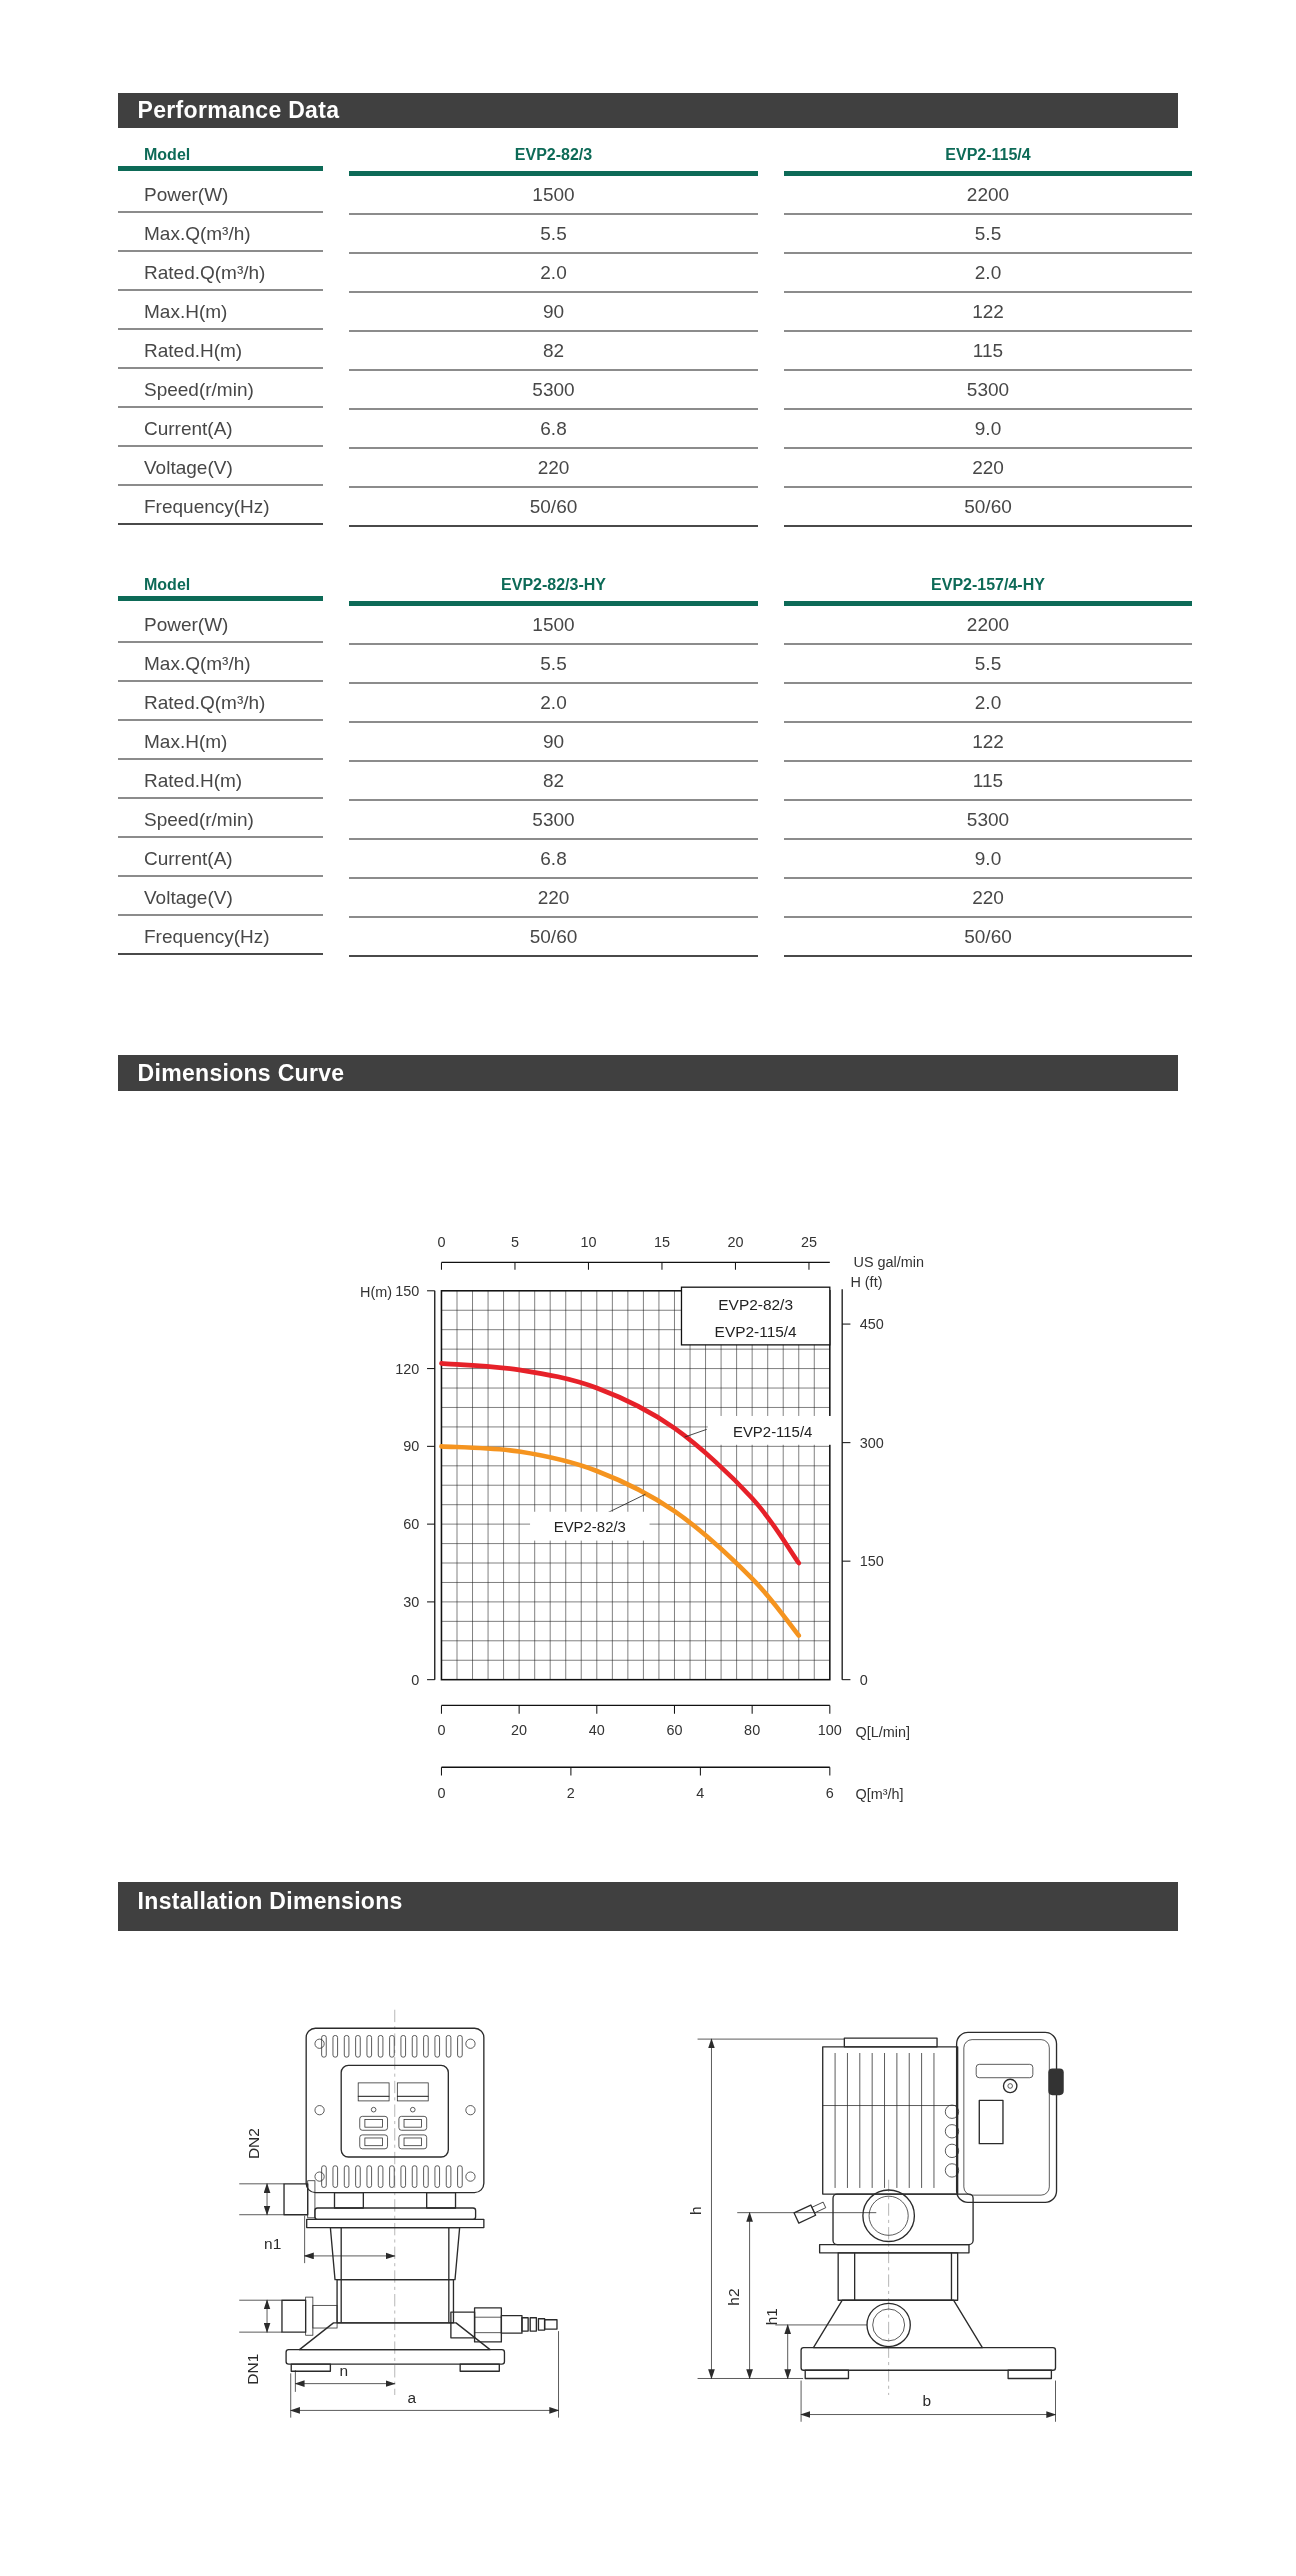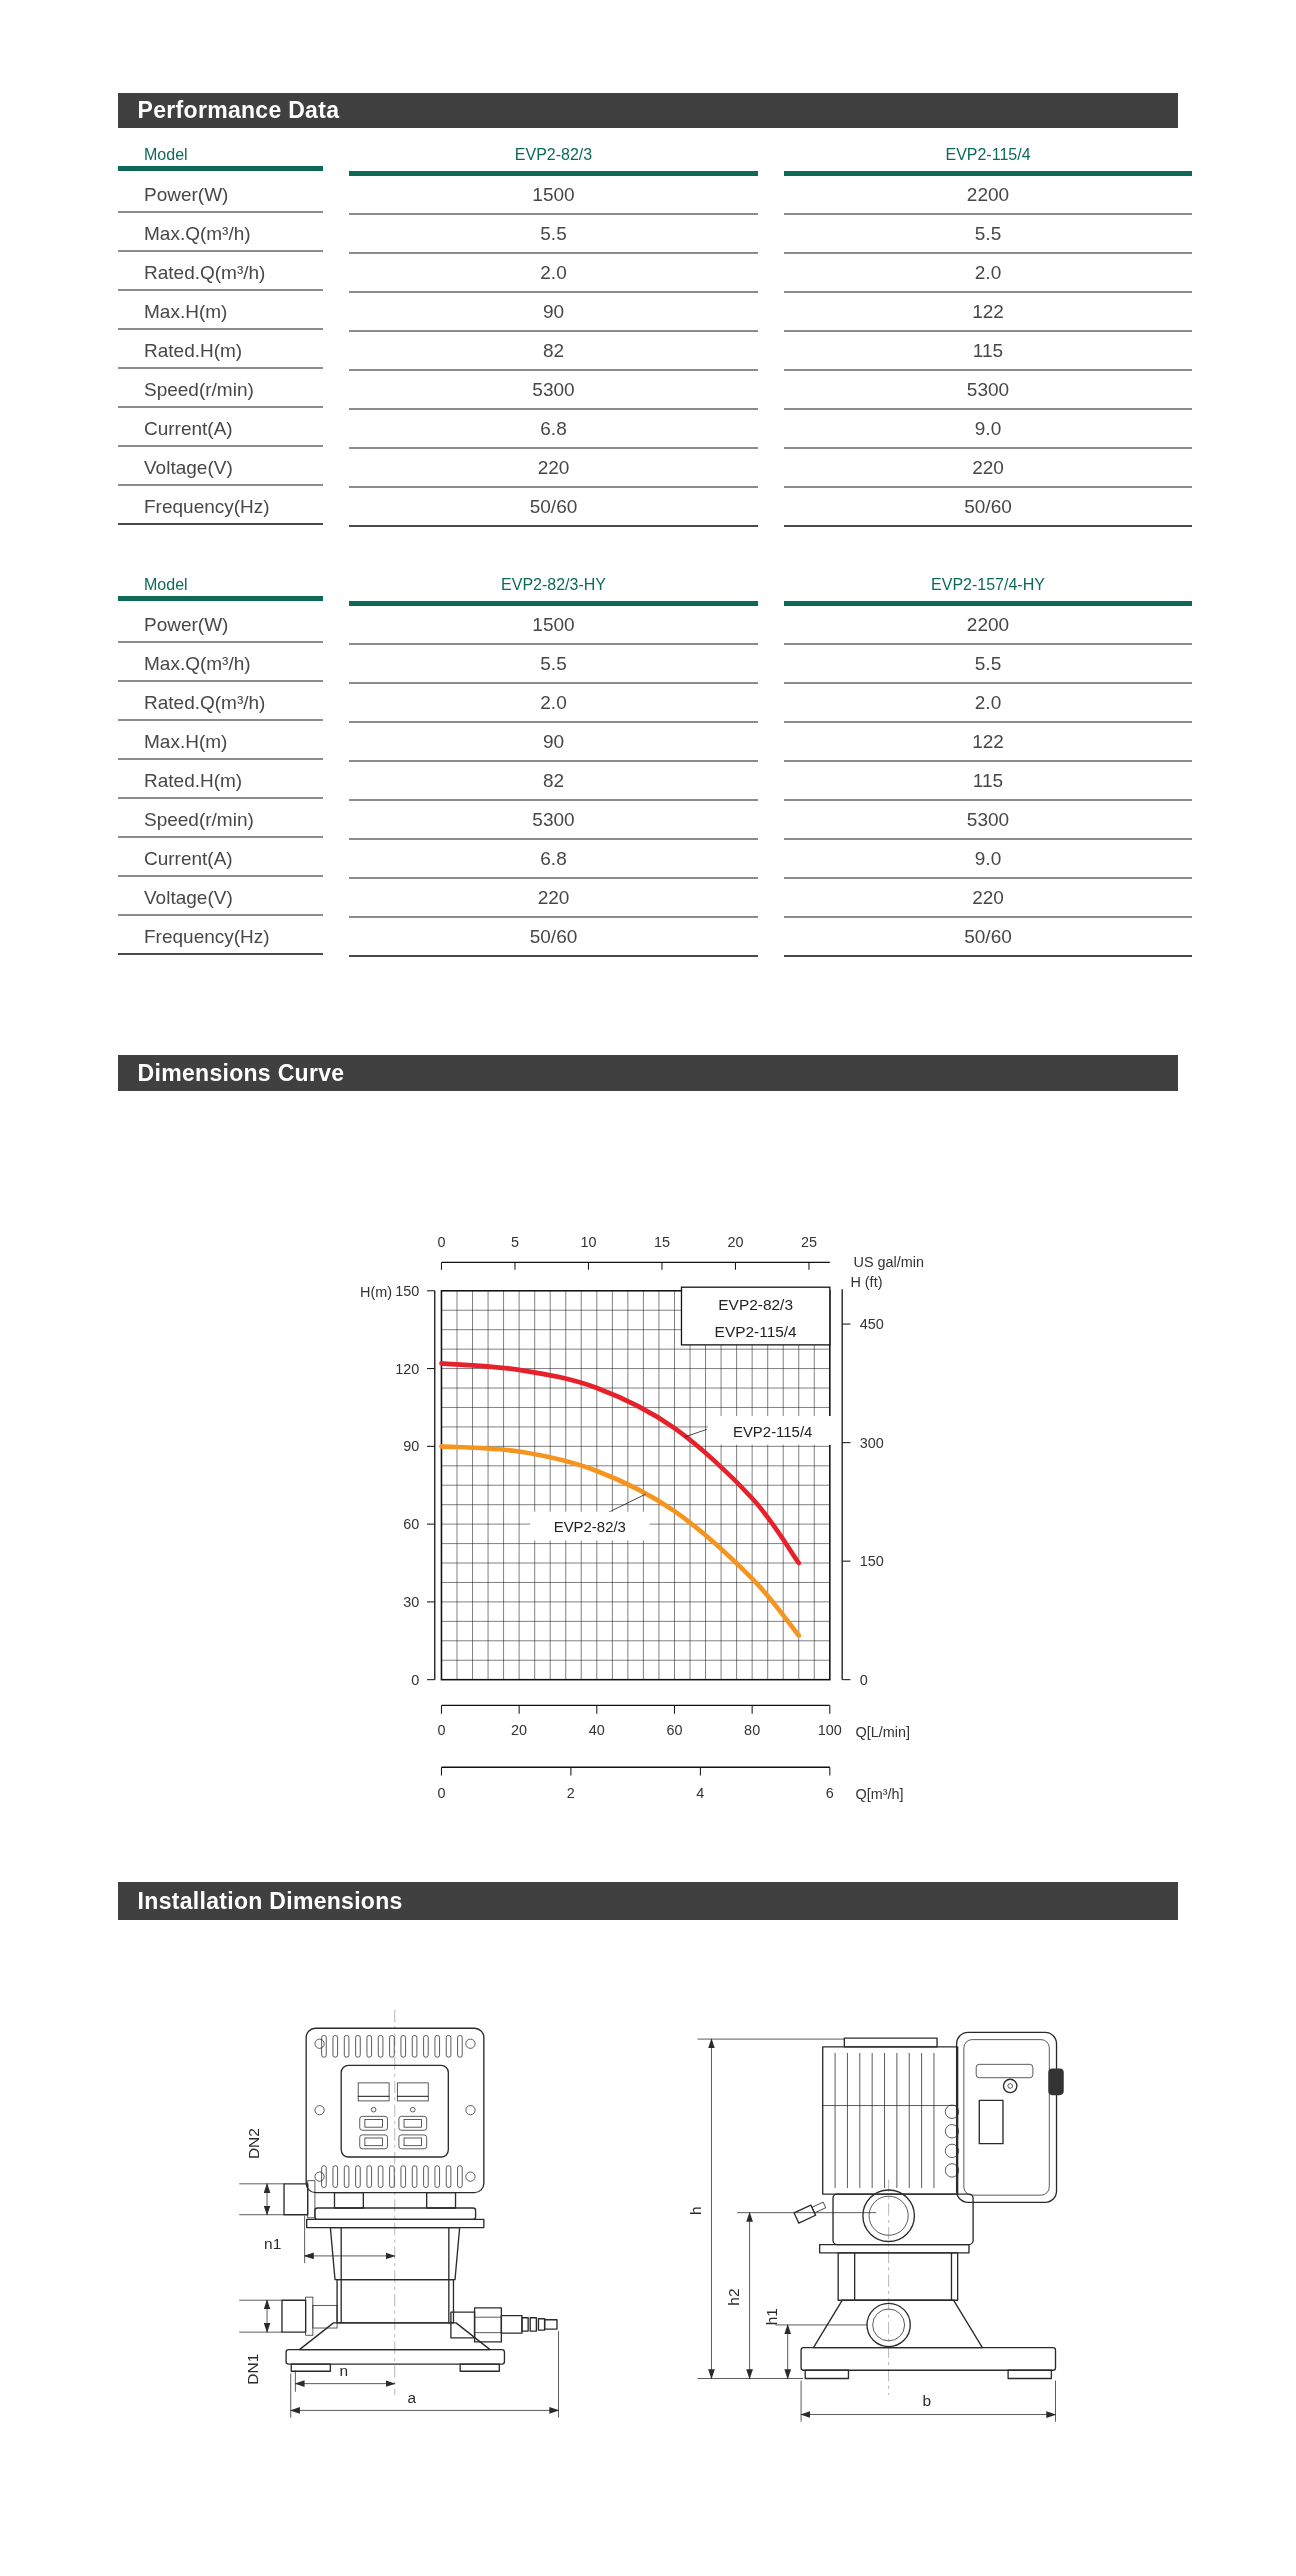--- a/index.html
+++ b/index.html
@@ -7,21 +7,21 @@
           font-family:"Liberation Sans",sans-serif;overflow:hidden;}
 
   
   .banner{position:absolute;left:118px;width:1060px;height:35px;background:#404040;
           color:#ffffff;font-size:23px;font-weight:bold;line-height:35px;
           padding-left:19.6px;box-sizing:border-box;letter-spacing:0.3px;}
 
   
   .spec-table{position:absolute;left:118px;display:grid;
               grid-template-columns:205px 409px 408px;column-gap:26px;}
-  .st-h{height:32px;line-height:32px;font-size:16px;font-weight:normal;color:#0d6a57;
+  .st-h{height:32px;line-height:32px;font-size:16px;font-weight:bold;color:#0d6a57;
         border-bottom:5.7px solid #0d6a57;}
   .st-c{height:37px;line-height:37px;font-size:19px;color:#474747;
         border-bottom:2.6px double #8c8c8c;}
   .st-label{padding-left:26px;box-sizing:border-box;}
   .st-center,.st-val{text-align:center;}
   .st-last{border-bottom:2.6px solid #4a4a4a;}
 
   
   .chart-svg{position:absolute;left:289px;top:1216px;width:752px;height:608px;}
   .grid-line{stroke:#1f1f1f;stroke-width:1.1;}
@@ -255,21 +255,21 @@
       <rect class="cl-bg" x="1373" y="2748" width="252" height="56"></rect>
       <text class="cl-text" x="1499" y="2788" text-anchor="middle">EVP2-115/4</text>
     </g>
     <g>
       <line class="leader" x1="1162" y1="2944" x2="1252" y2="2900"></line>
       <rect class="cl-bg" x="1028" y="2934" width="232" height="56"></rect>
       <text class="cl-text" x="1144" y="2974" text-anchor="middle">EVP2-82/3</text>
     </g>
   </svg>
 
-  <div class="banner" style="top:1882px;height:38px;line-height:38px">
+  <div class="banner" style="top:1882px;height:49px;line-height:38px">
     <span>Installation Dimensions</span>
   </div>
 
   <svg class="draw-svg" viewBox="350 3850 1800 1000">
     <defs>
       <marker id="arr" viewBox="0 0 12 8" refX="11" refY="4" markerWidth="13" markerHeight="9" orient="auto-start-reverse">
           <path d="M0,0 L12,4 L0,8 Z" fill="#2b2b2b"></path>
         </marker>
     </defs>
 

